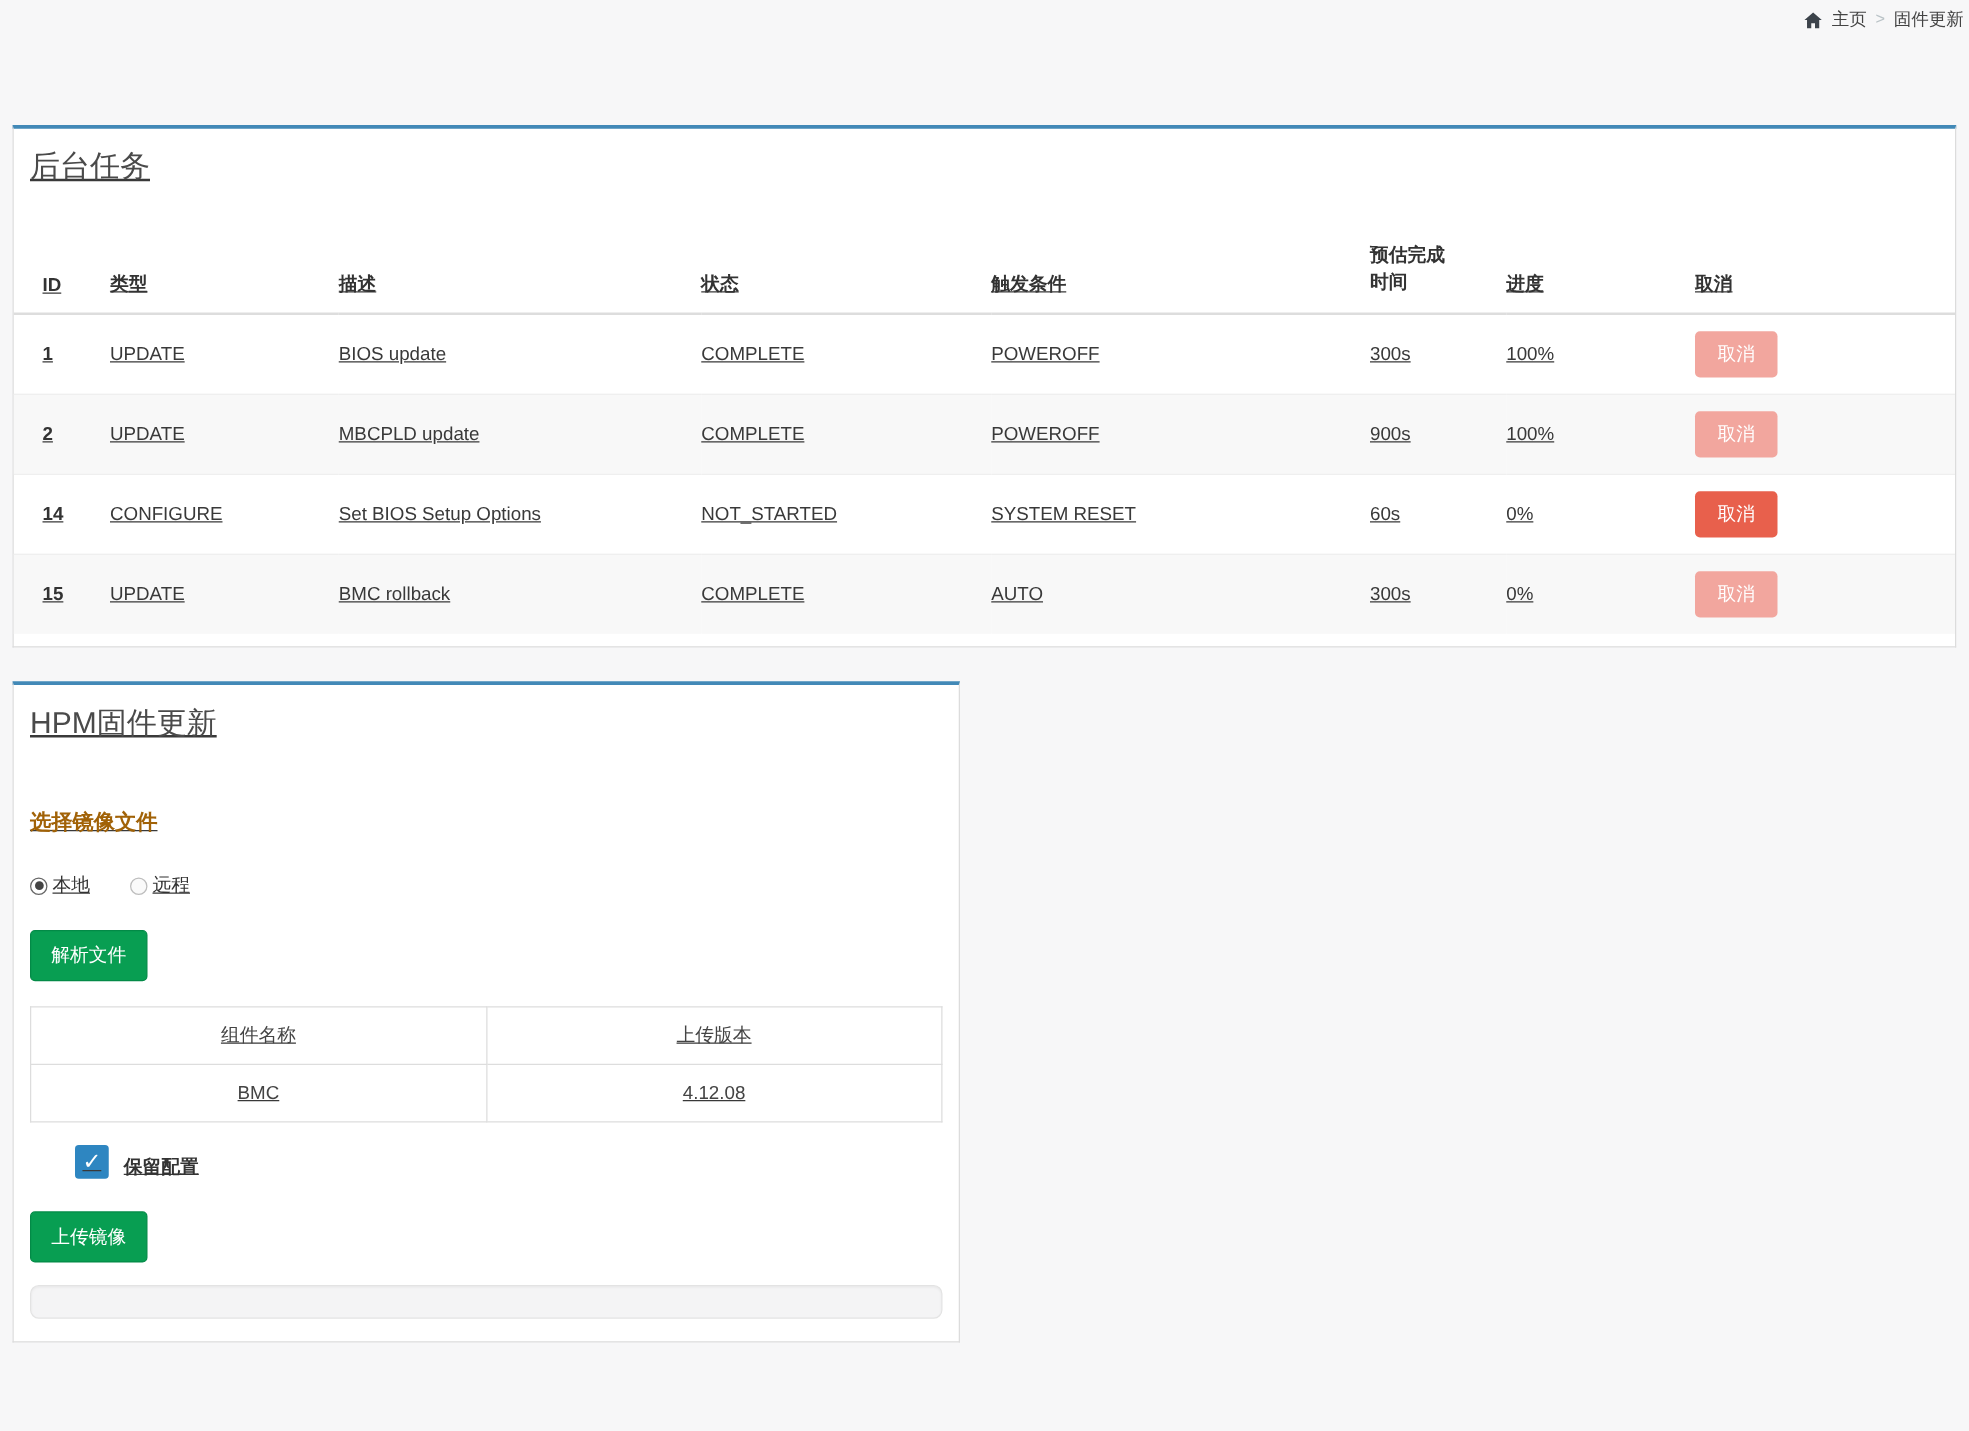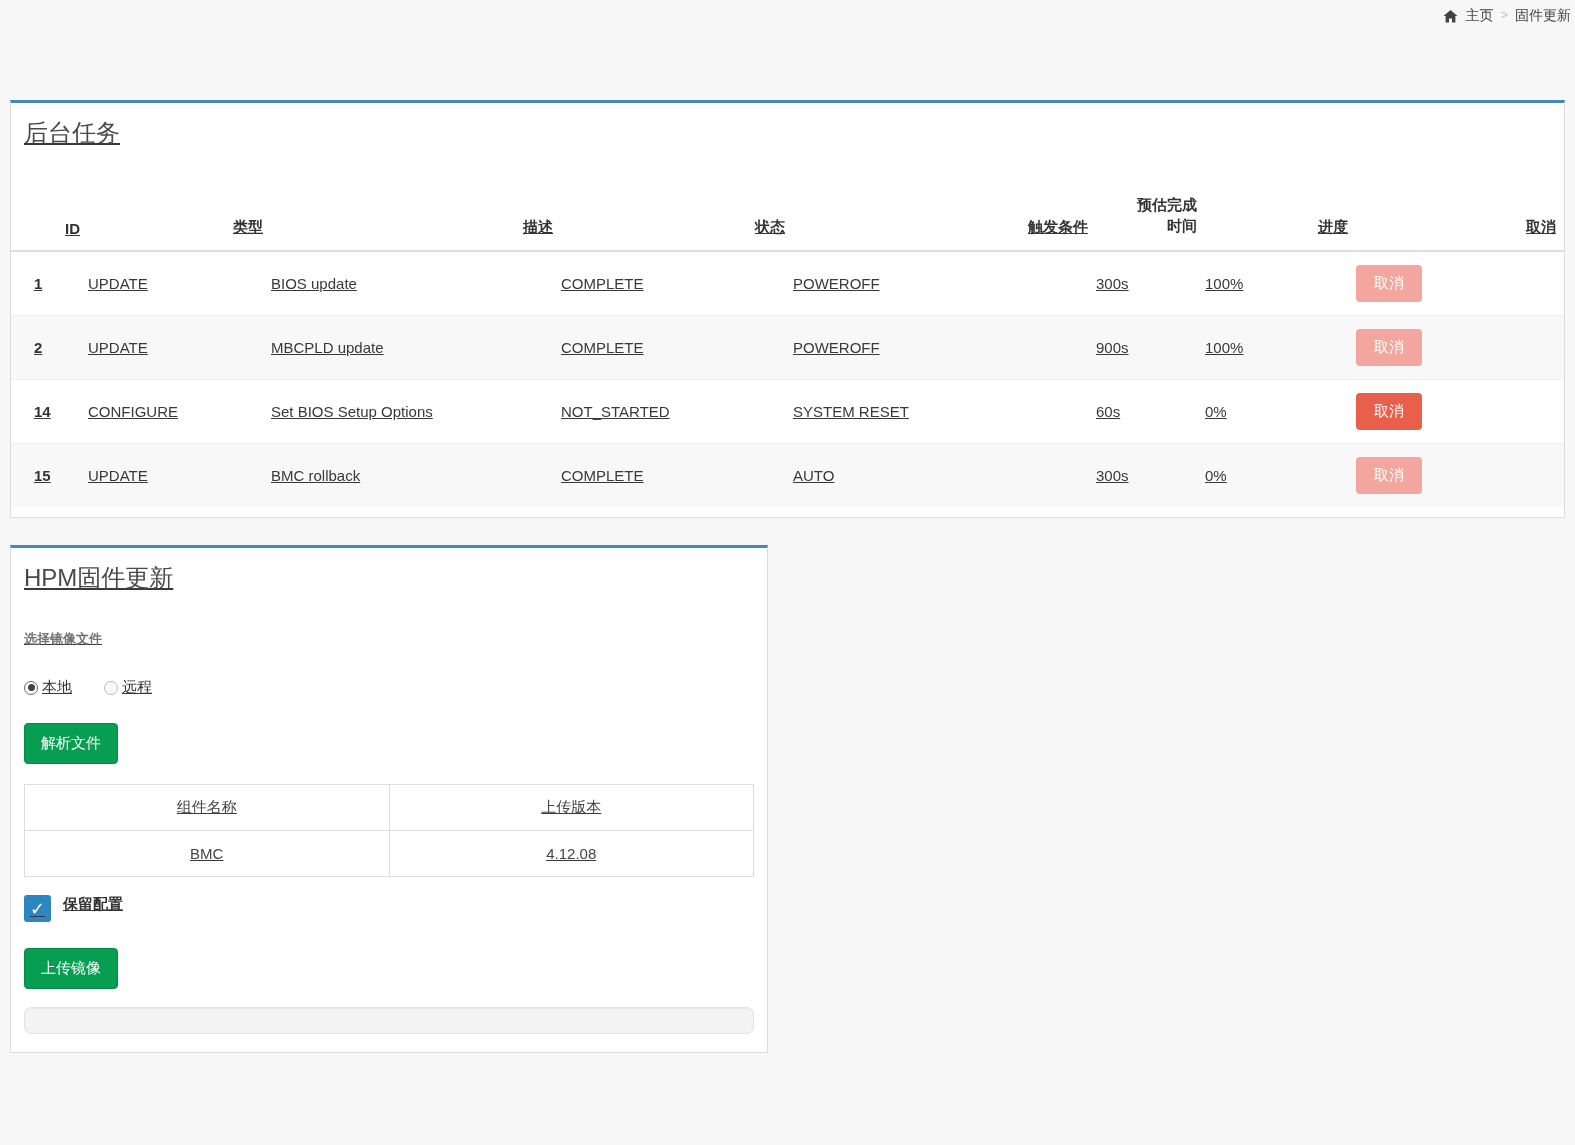--- a/index.html
+++ b/index.html
@@ -39,21 +39,21 @@
   }
   .panel-title{
     margin:0;padding:14px 0 0 13px;font-size:24px;font-weight:400;color:#4a4a4a;
   }
   
   .tasks-table{
     width:100%;border-collapse:collapse;margin-top:42px;table-layout:fixed;
     font-size:15px;
   }
   .tasks-table th{
-    text-align:right;vertical-align:bottom;font-weight:700;color:#333;
+    text-align:left;vertical-align:bottom;font-weight:700;color:#333;
     padding:0 8px 13px 0;border-bottom:2px solid #ddd;height:60px;
   }
   .tasks-table th:first-child,.tasks-table td:first-child{padding-left:23px;}
   .tasks-table col.c-id{width:77px;}
   .tasks-table col.c-type{width:183px;}
   .tasks-table col.c-desc{width:290px;}
   .tasks-table col.c-state{width:232px;}
   .tasks-table col.c-trig{width:303px;}
   .tasks-table col.c-est{width:109px;}
   .tasks-table col.c-prog{width:151px;}
@@ -67,21 +67,21 @@
   .tasks-table tbody tr:nth-child(even){background:#f8f8f8;}
   .tasks-panel{padding-bottom:10px;}
   .btn-cancel{
     width:66px;height:37px;border:none;border-radius:4px;background:var(--red,#e8604c);
     color:#fff;font-size:15px;font-family:inherit;cursor:pointer;
   }
   .btn-cancel.disabled{background:var(--red_disabled,#f2a69e);cursor:default;}
   
   .hpm-panel{width:758px;margin-top:27px;padding:0 13px 18px;}
   .hpm-panel .panel-title{padding-left:0;}
-  .field-label{margin-top:36px;font-size:13px;font-weight:700;color:#737373;}
+  .field-label{margin-top:52px;font-size:17px;font-weight:700;color:#a16207;}
   .file-row{margin-top:13px;display:flex;align-items:center;}
   .file-btn{
     height:29px;padding:0 11px;font-size:15px;font-family:inherit;color:#111;
     background:#f1f1f1;border:1px solid #8b8b8b;border-radius:3px;cursor:pointer;
   }
   .file-name{margin-left:8px;font-size:15.5px;color:#333;}
   .radio-row{margin-top:30px;display:flex;align-items:center;font-size:15px;color:#333;gap:24px;}
   .radio-item{display:flex;align-items:center;cursor:pointer;}
   .radio-item + .radio-item{margin-left:8px;}
   .radio{
@@ -95,21 +95,21 @@
     display:inline-block;margin-top:26px;padding:0 16px;height:41px;
     background:var(--green,#089e52);border:1px solid #038a47;border-radius:4px;
     color:#fff;font-size:15px;font-family:inherit;cursor:pointer;
   }
   .comp-table{
     width:100%;margin-top:20px;border-collapse:collapse;font-size:15px;color:#444;
   }
   .comp-table th,.comp-table td{
     border:1px solid #ddd;height:46px;text-align:center;font-weight:400;padding:0 6px;
   }
-  .cb-row{display:flex;align-items:flex-start;margin-top:18px;}
+  .cb-row{display:flex;align-items:flex-end;margin-top:18px;margin-left:36px;}
   .cb-row.second{margin-top:26px;}
   .cb{
     width:27px;height:27px;border-radius:3px;flex:0 0 auto;
     display:inline-flex;align-items:center;justify-content:center;cursor:pointer;
   }
   .cb.checked{background:var(--cb_blue,#2e86c1);}
   .cb.checked::after{content:'\2713';color:#fff;font-size:18px;font-weight:700;}
   .cb.unchecked{background:#fff;border:1px solid #cfc8c0;}
   .cb-label{margin-left:12px;font-size:15px;font-weight:700;color:#333;}
   .progress{

